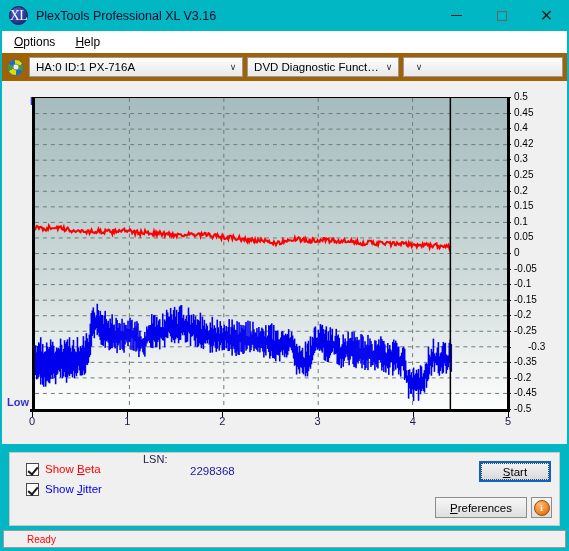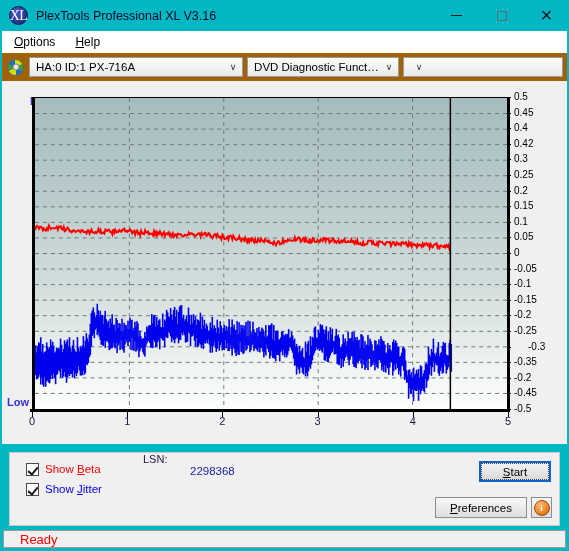--- a/index.html
+++ b/index.html
@@ -192,21 +192,21 @@
     display:flex;align-items:center;justify-content:center;
     font-size:9px;font-weight:bold;color:#fff;font-family:"Liberation Serif",serif;
   }
 
   
   #statusbar{
     position:absolute;left:3px;top:530px;width:563px;height:18px;
     background:#f0f0f0;border:1px solid #9a9a9a;box-sizing:border-box;
     display:flex;align-items:center;
   }
-  #status-text{font-size:13px;color:#ff0000;margin-left:16px;}
+  #status-text{font-size:10px;color:#ff0000;margin-left:23px;}
 </style>
 </head>
 <body>
 
 <div id="app">
 
   <div id="titlebar">
     <div id="app-icon">XL</div>
     <div id="title-text">PlexTools Professional XL V3.16</div>
     <div class="winbtn" id="btn-min">

